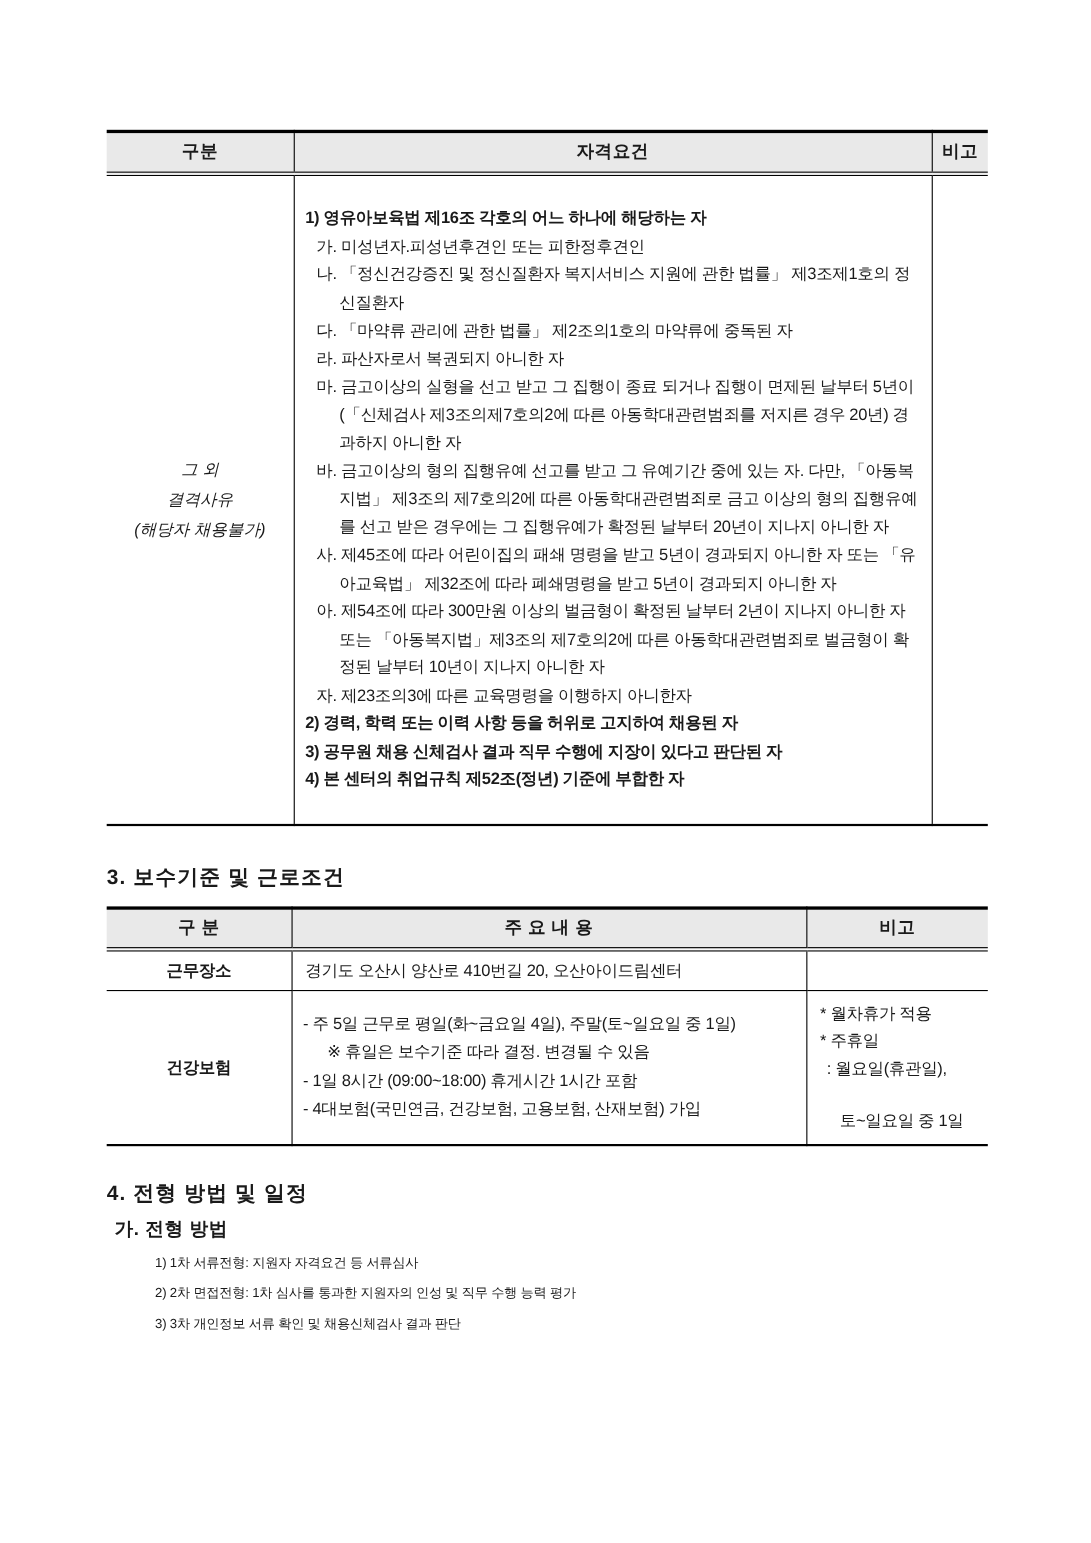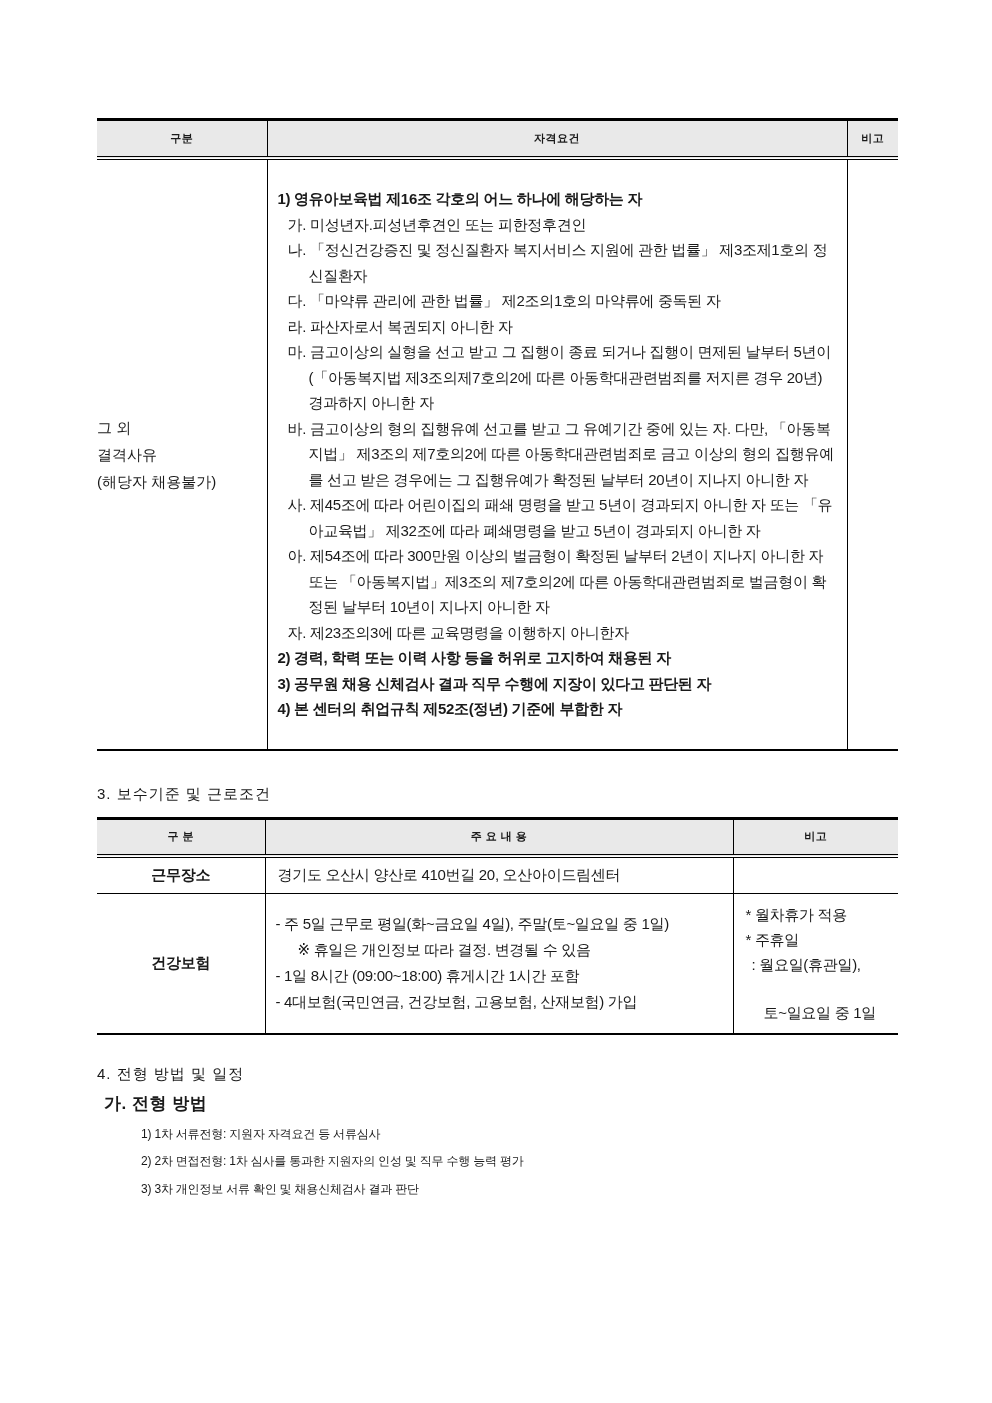--- a/index.html
+++ b/index.html
@@ -22,47 +22,48 @@
     table-layout: fixed;
     border-top: 3px solid #000;
     border-bottom: 2px solid #000;
   }
   th, td { vertical-align: middle; }
   .vline-r { border-right: 1px solid #000; }
   thead th {
     background: #e9e9e9;
     border-bottom: 4px double #000;
     height: 38px;
-    font-size: 11px;
+    font-size: 16px;
     font-weight: 700;
     text-align: center;
     letter-spacing: 0.5px;
   }
 
   
   .qual-body-cell {
     height: 592px;
     padding: 10px 8px 10px 5px;
     font-size: 15px;
     line-height: 25.5px;
     letter-spacing: -0.3px;
   }
   .qual-cat-cell {
-    text-align: left;
+    text-align: center;
     font-size: 15px;
     line-height: 27px;
+    font-style: italic;
   }
   .note-cell-empty { }
   .it-main { font-weight: 700; padding-left: 5px; }
   .it-sub  { padding-left: 36px; text-indent: -21px; }
 
   
   .sec-title {
-    font-size: 15px;
-    font-weight: 400;
+    font-size: 19px;
+    font-weight: 700;
     letter-spacing: 1px;
   }
   .sec3-title { margin-top: 34px; }
   .sec4-title { margin-top: 30px; }
 
   
   .comp-table { margin-top: 13px; }
   .comp-table td { font-size: 15px; letter-spacing: -0.3px; }
   .row-line td { border-bottom: 1px solid #000; }
   .lbl {
@@ -115,21 +116,21 @@
           <div>그 외</div>
           <div>결격사유</div>
           <div>(해당자 채용불가)</div>
         </td>
         <td class="vline-r qual-body-cell">
           <div class="it-main">1) 영유아보육법 제16조 각호의 어느 하나에 해당하는 자</div>
           <div class="it-sub">가. 미성년자.피성년후견인 또는 피한정후견인</div>
           <div class="it-sub">나. 「정신건강증진 및 정신질환자 복지서비스 지원에 관한 법률」 제3조제1호의 정신질환자</div>
           <div class="it-sub">다. 「마약류 관리에 관한 법률」 제2조의1호의 마약류에 중독된 자</div>
           <div class="it-sub">라. 파산자로서 복권되지 아니한 자</div>
-          <div class="it-sub">마. 금고이상의 실형을 선고 받고 그 집행이 종료 되거나 집행이 면제된 날부터 5년이 (「아동복지법 제3조의제7호의2에 따른 아동학대관련범죄를 저지른 경우 20년) 경과하지 아니한 자</div>
+          <div class="it-sub">마. 금고이상의 실형을 선고 받고 그 집행이 종료 되거나 집행이 면제된 날부터 5년이 (「신체검사 제3조의제7호의2에 따른 아동학대관련범죄를 저지른 경우 20년) 경과하지 아니한 자</div>
           <div class="it-sub">바. 금고이상의 형의 집행유예 선고를 받고 그 유예기간 중에 있는 자. 다만, 「아동복지법」 제3조의 제7호의2에 따른 아동학대관련범죄로 금고 이상의 형의 집행유예를 선고 받은 경우에는 그 집행유예가 확정된 날부터 20년이 지나지 아니한 자</div>
           <div class="it-sub">사. 제45조에 따라 어린이집의 패쇄 명령을 받고 5년이 경과되지 아니한 자 또는 「유아교육법」 제32조에 따라 폐쇄명령을 받고 5년이 경과되지 아니한 자</div>
           <div class="it-sub">아. 제54조에 따라 300만원 이상의 벌금형이 확정된 날부터 2년이 지나지 아니한 자 또는 「아동복지법」제3조의 제7호의2에 따른 아동학대관련범죄로 벌금형이 확정된 날부터 10년이 지나지 아니한 자</div>
           <div class="it-sub">자. 제23조의3에 따른 교육명령을 이행하지 아니한자</div>
           <div class="it-main">2) 경력, 학력 또는 이력 사항 등을 허위로 고지하여 채용된 자</div>
           <div class="it-main">3) 공무원 채용 신체검사 결과 직무 수행에 지장이 있다고 판단된 자</div>
           <div class="it-main">4) 본 센터의 취업규칙 제52조(정년) 기준에 부합한 자</div>
         </td>
         <td class="note-cell-empty"></td>
       </tr>
@@ -154,21 +155,21 @@
     <tbody>
       <tr class="row-line">
         <td class="vline-r lbl">근무장소</td>
         <td class="vline-r cnt">경기도 오산시 양산로 410번길 20, 오산아이드림센터</td>
         <td></td>
       </tr>
       <tr>
         <td class="vline-r lbl">건강보험</td>
         <td class="vline-r conditions-cell">
           <div>- 주 5일 근무로 평일(화~금요일 4일), 주말(토~일요일 중 1일)</div>
-          <div class="cond-star">※ 휴일은 개인정보 따라 결정. 변경될 수 있음</div>
+          <div class="cond-star">※ 휴일은 보수기준 따라 결정. 변경될 수 있음</div>
           <div>- 1일 8시간 (09:00~18:00) 휴게시간 1시간 포함</div>
           <div>- 4대보험(국민연금, 건강보험, 고용보험, 산재보험) 가입</div>
         </td>
         <td class="note-cell">
           <div class="note-l1">* 월차휴가 적용</div>
           <div class="note-l2">* 주휴일</div>
           <div class="note-l3">: 월요일(휴관일),</div>
           <div class="note-l4">토~일요일 중 1일</div>
         </td>
       </tr>

